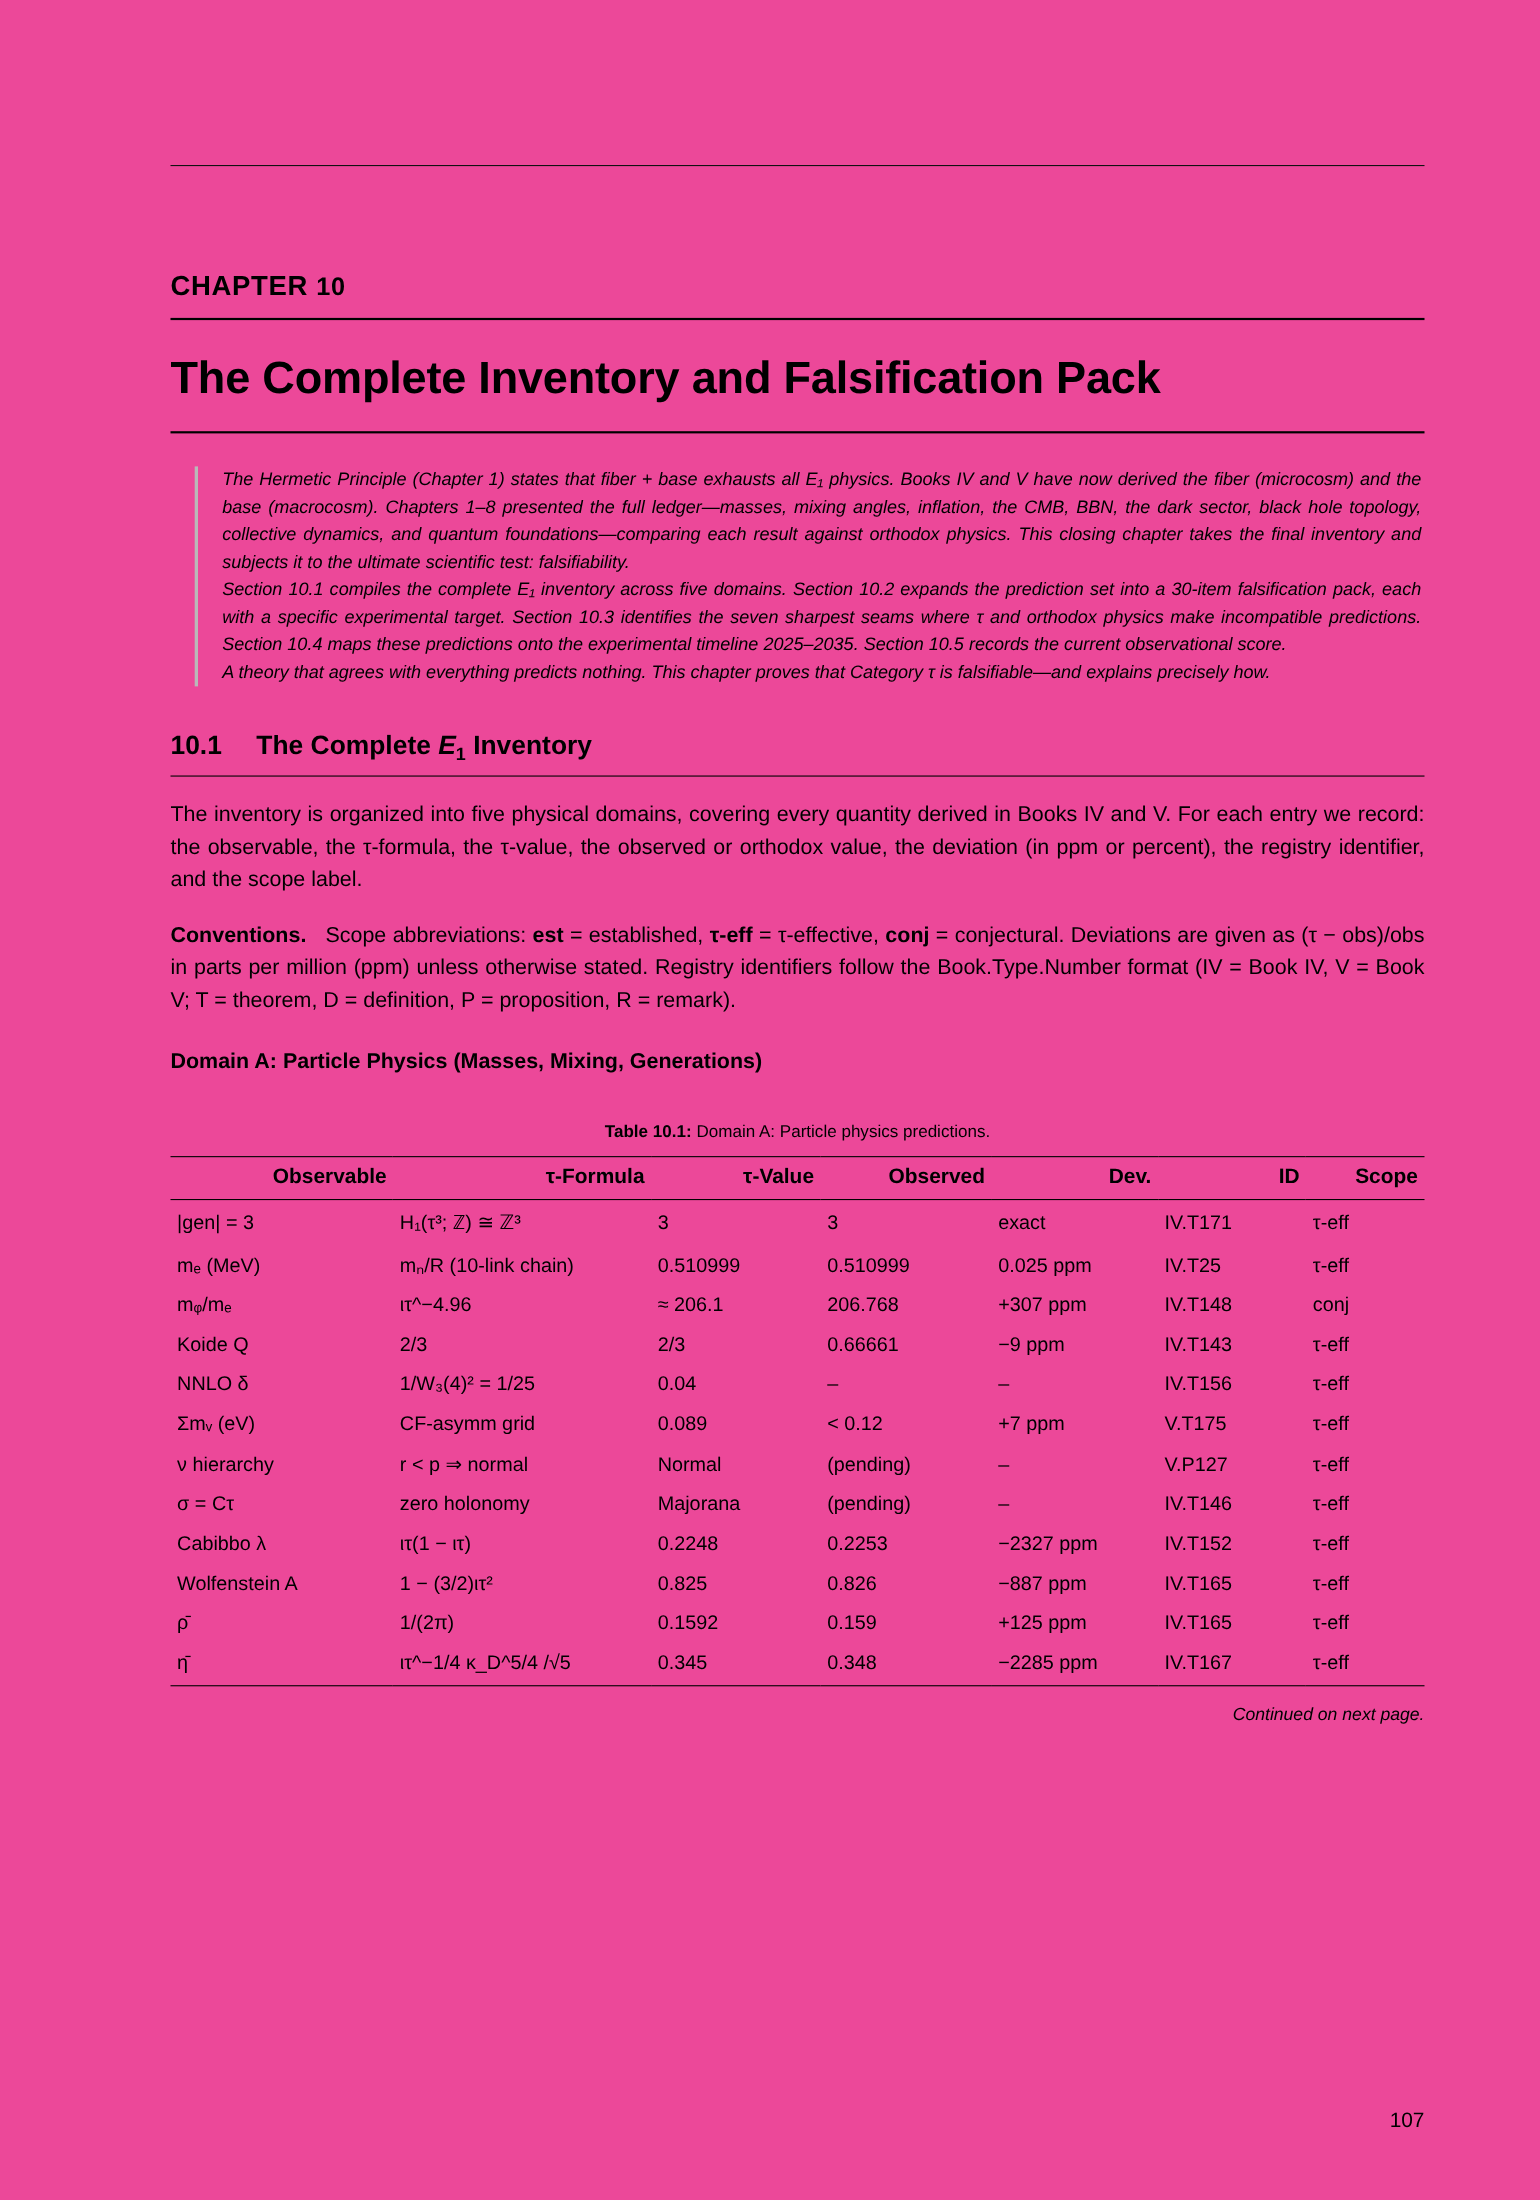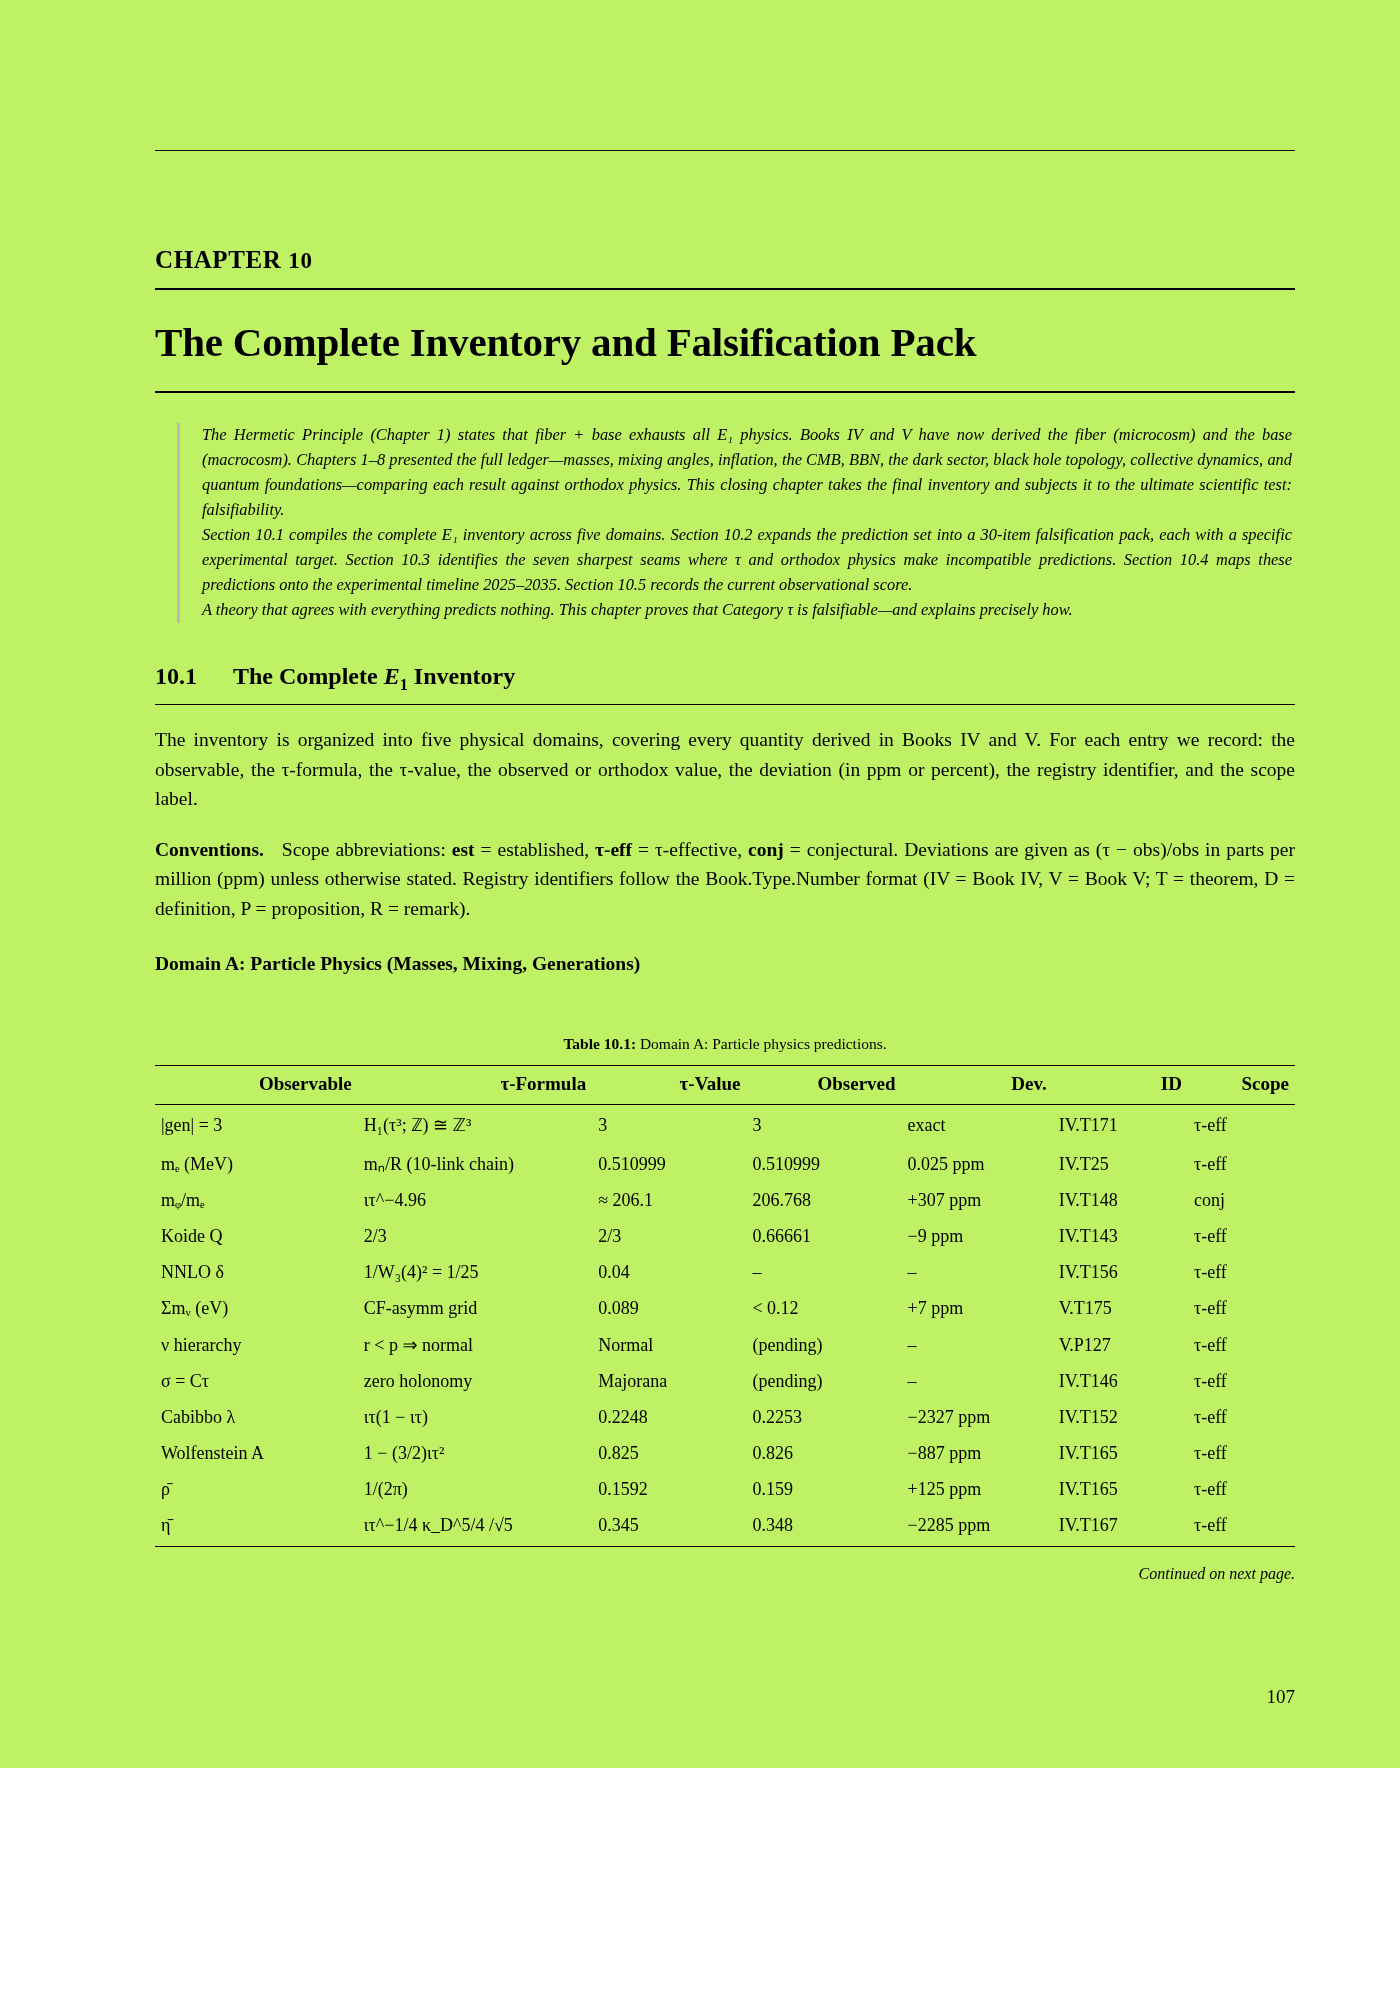--- a/index.html
+++ b/index.html
@@ -3,23 +3,23 @@
 <meta charset="utf-8">
 <style>
   html, body {
     margin: 0;
     padding: 0;
     background: #ffffff;
   }
   .page {
     position: relative;
     width: 1400px;
-    height: 1768px;
-    background: #bef264;
-    font-family: Liberation Serif, serif;
+    height: 2000px;
+    background: #ec4899;
+    font-family: Liberation Sans, sans-serif;
     color: #000000;
     overflow: hidden;
   }
   .content {
     position: absolute;
     left: 155px;
     top: 0;
     width: 1140px;
   }
 
@@ -100,21 +100,21 @@
 
   .lead { font-weight: bold; }
 
   .domain-head {
     margin-top: 30px;
     font-size: 19.5px;
     font-weight: bold;
   }
 
   .table-caption {
-    margin-top: 60px;
+    margin-top: 44px;
     text-align: center;
     font-size: 15.5px;
   }
   .table-caption b { font-weight: bold; }
 
   
   table.ledger {
     margin-top: 12px;
     width: 1140px;
     border-collapse: collapse;

